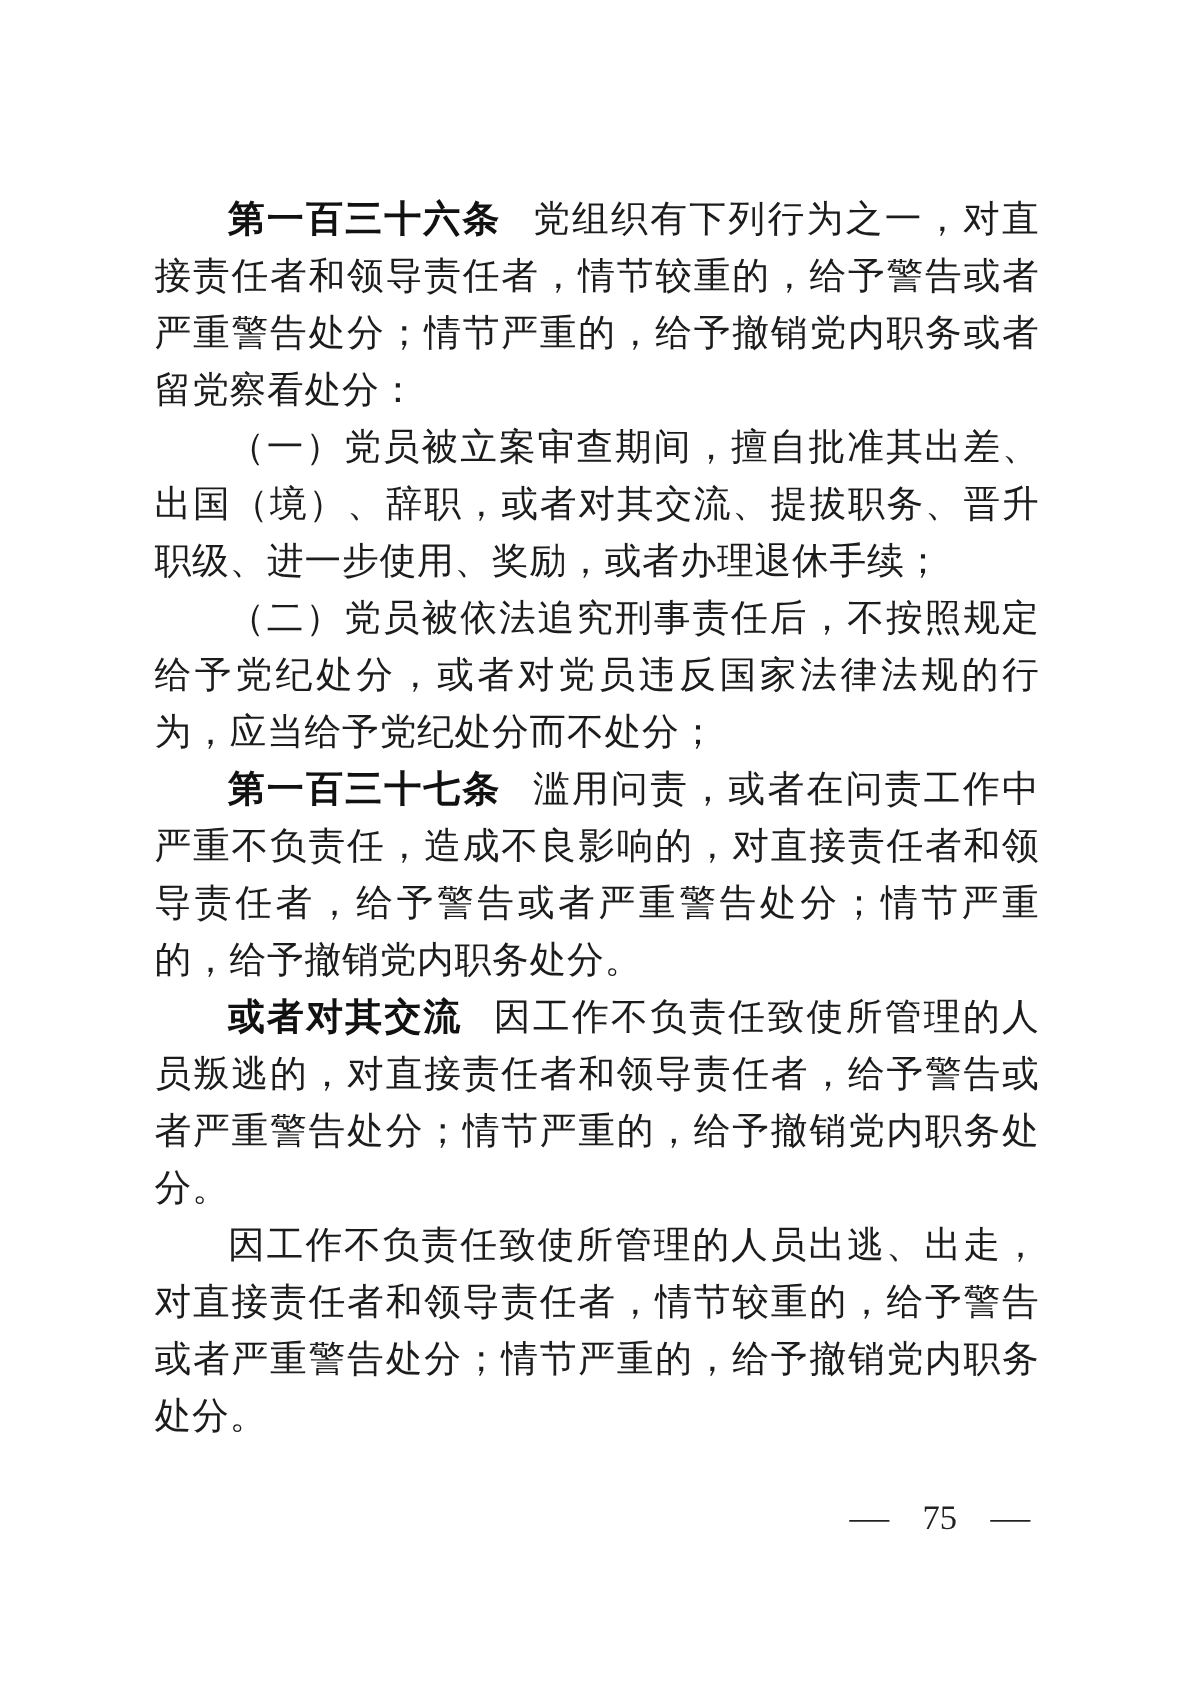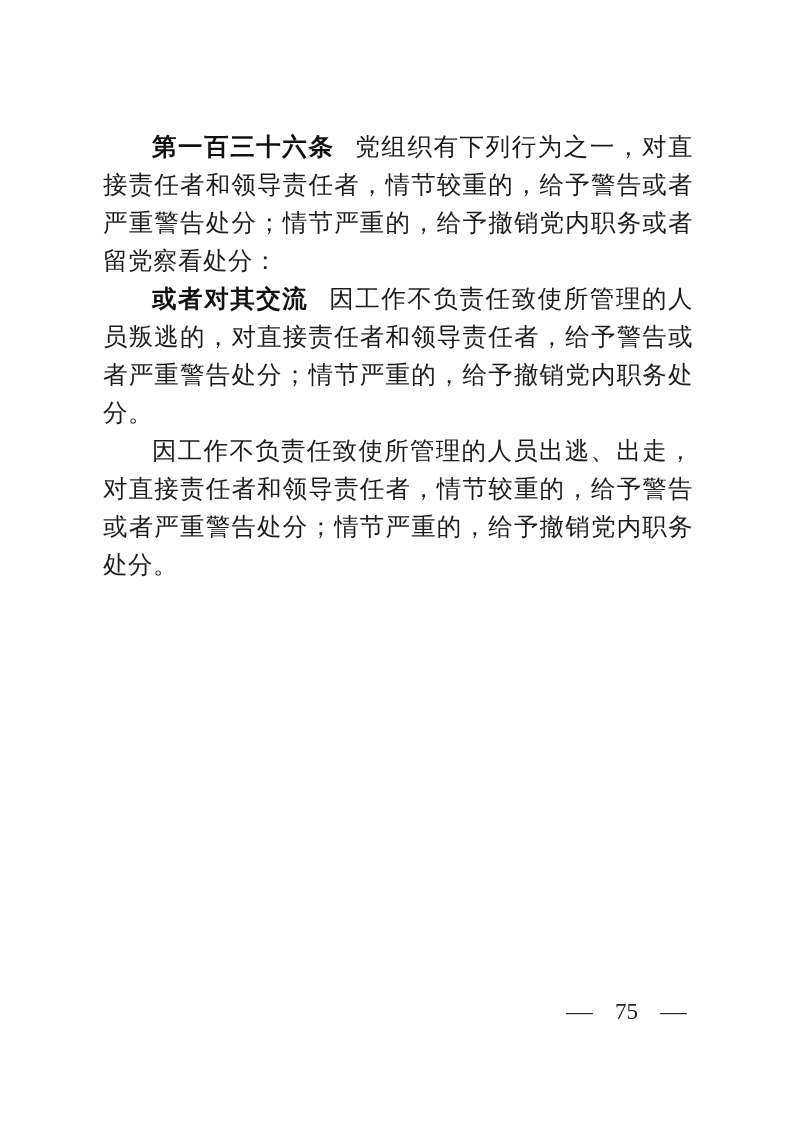--- a/index.html
+++ b/index.html
@@ -55,24 +55,27 @@
   }
 </style>
 </head>
 <body>
 
 <div class="page">
   <div class="content">
 
     <p class="para"><span class="lead">第一百三十六条</span><span>党组织有下列行为之一，对直接责任者和领导责任者，情节较重的，给予警告或者严重警告处分；情节严重的，给予撤销党内职务或者留党察看处分：</span></p>
 
+    <p class="para"><span>（一）党员被立案审查期间，擅自批准其出差、出国（境）、辞职，或者对其交流、提拔职务、晋升职级、进一步使用、奖励，或者办理退休手续；</span></p>
+
+    <p class="para"><span>（二）党员被依法追究刑事责任后，不按照规定给予党纪处分，或者对党员违反国家法律法规的行为，应当给予党纪处分而不处分；</span></p>
 
 
 
-
+    <p class="para"><span class="lead">第一百三十七条</span><span>滥用问责，或者在问责工作中严重不负责任，造成不良影响的，对直接责任者和领导责任者，给予警告或者严重警告处分；情节严重的，给予撤销党内职务处分。</span></p>
 
     <p class="para"><span class="lead">或者对其交流</span><span>因工作不负责任致使所管理的人员叛逃的，对直接责任者和领导责任者，给予警告或者严重警告处分；情节严重的，给予撤销党内职务处分。</span></p>
 
     <p class="para"><span>因工作不负责任致使所管理的人员出逃、出走，对直接责任者和领导责任者，情节较重的，给予警告或者严重警告处分；情节严重的，给予撤销党内职务处分。</span></p>
 
   </div>
 
   <div class="footer">
     <span class="dash">—</span>
     <span class="num">75</span>

